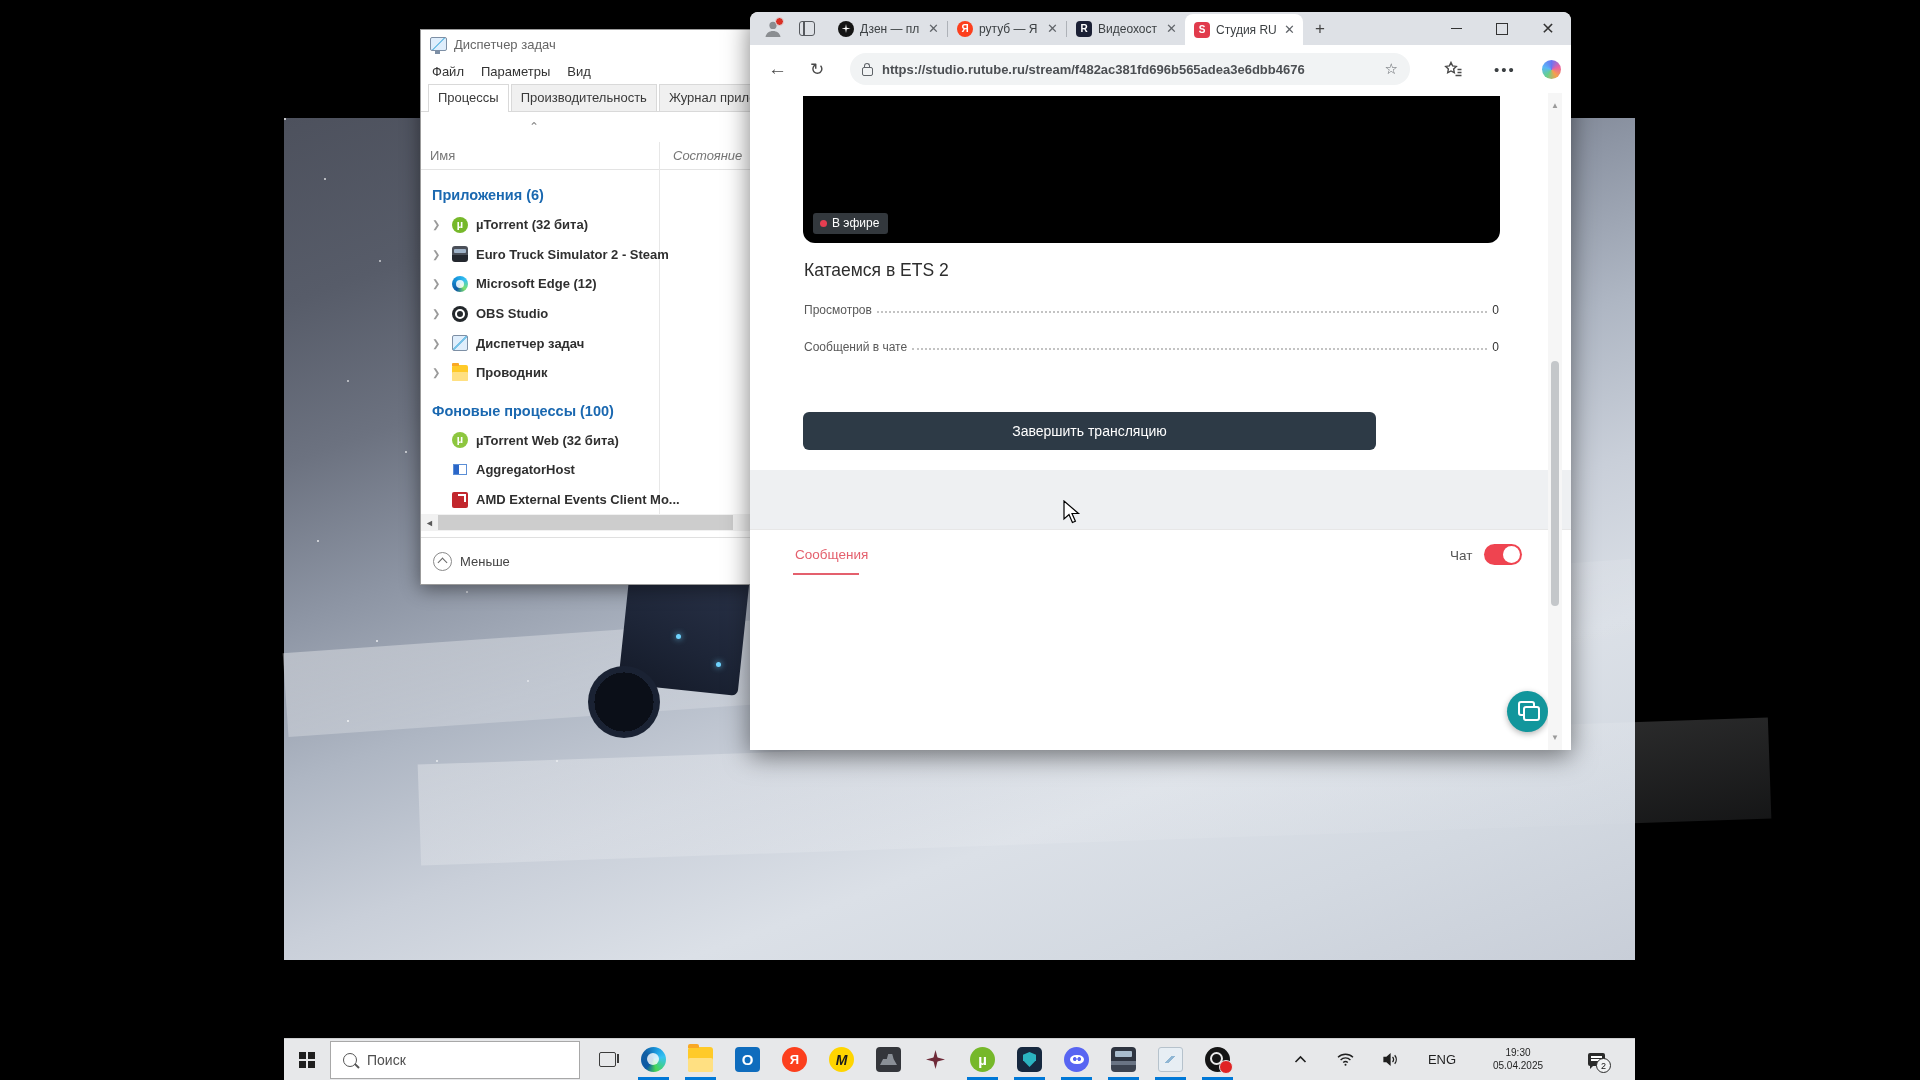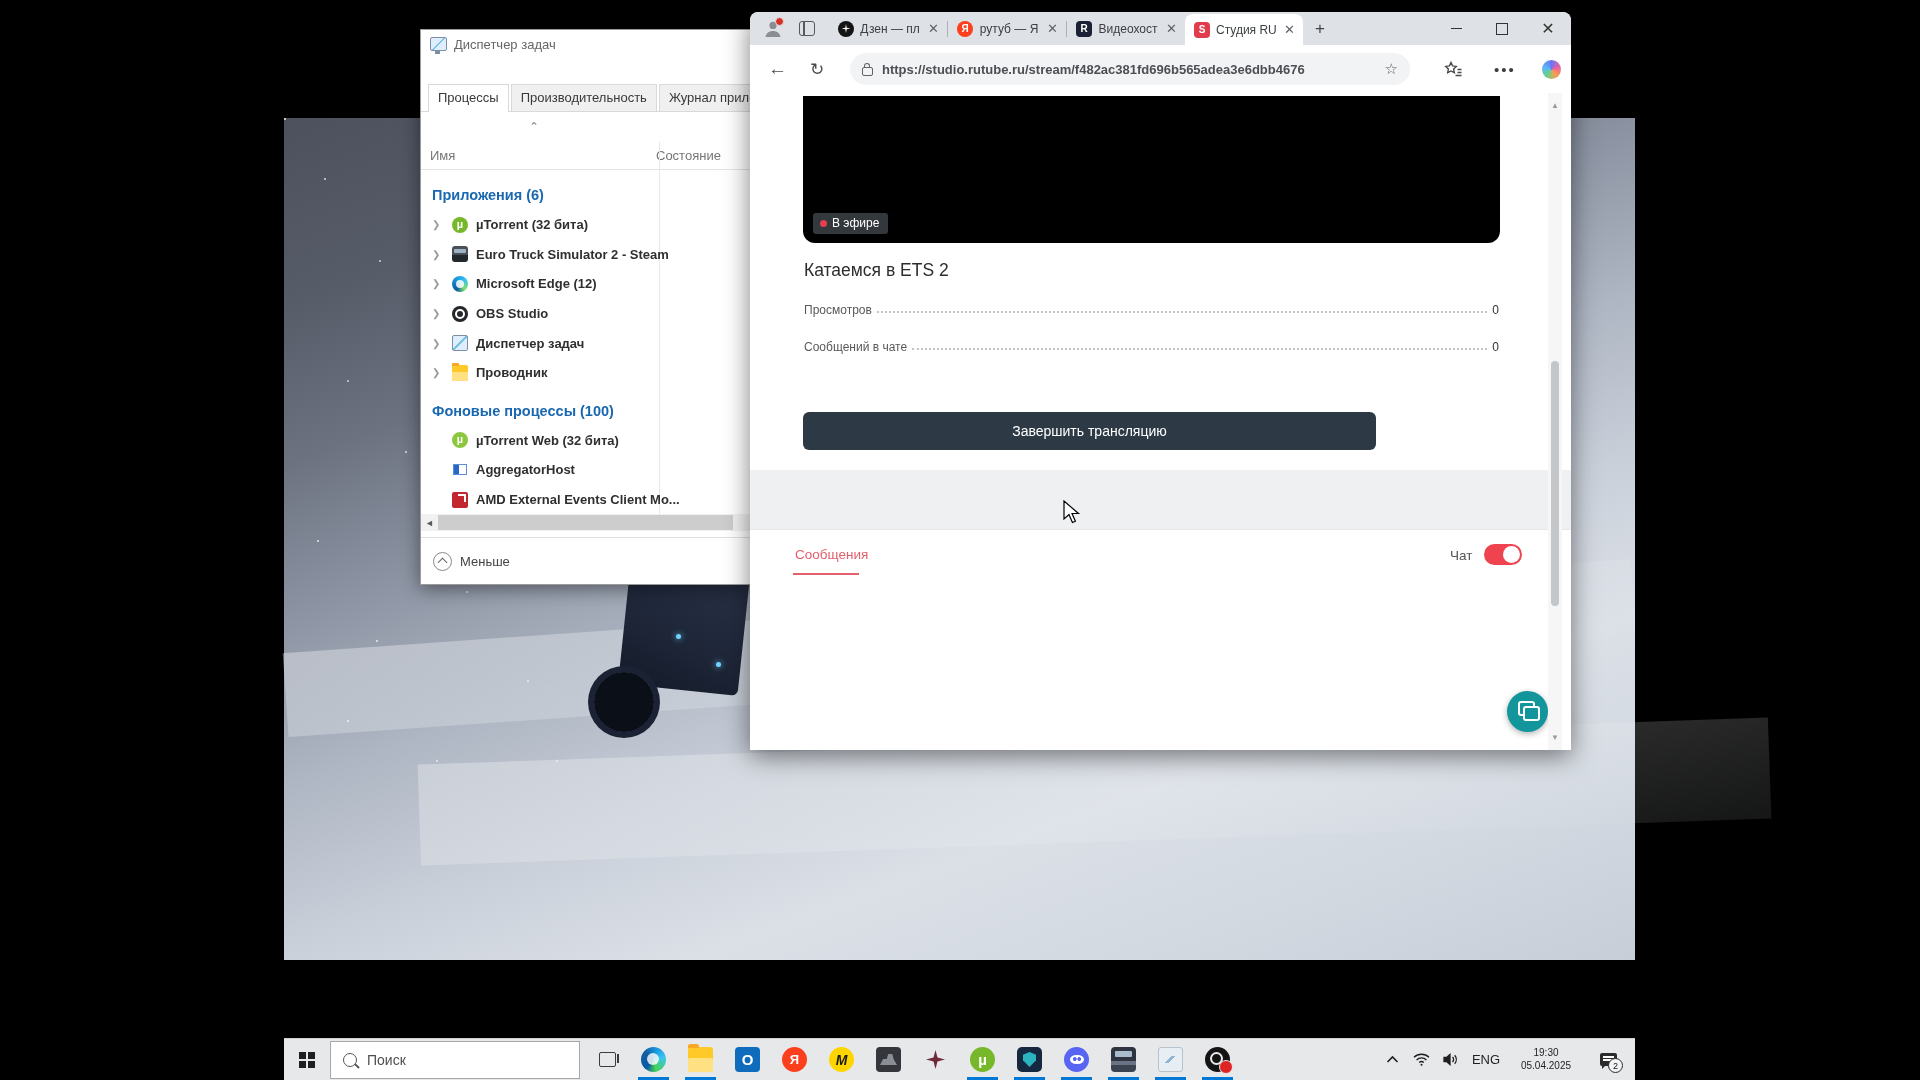--- a/index.html
+++ b/index.html
@@ -53,21 +53,21 @@
   .tm-menu{cursor:default;}
   #tm-tabs{position:absolute;left:0;top:54px;right:0;height:27px;display:flex;
     align-items:flex-end;padding-left:7px;border-bottom:1px solid #d9d9d9;background:#fff;}
   .tm-tab{padding:5px 9px 6px;color:#3a3a3a;background:#f0f0f0;border:1px solid #d9d9d9;
     border-bottom:none;margin-right:2px;white-space:nowrap;}
   .tm-tab.active{background:#fff;position:relative;top:1px;padding-bottom:7px;}
   #tm-sort{position:absolute;left:108px;top:90px;color:#8a8a8a;font-size:12px;}
   #tm-colheader{position:absolute;left:0;top:112px;right:0;height:27px;color:#767676;
     border-bottom:1px solid #e3e3e3;}
   #tm-col-name{position:absolute;left:9px;top:6px;}
-  #tm-col-status{position:absolute;left:235px;top:6px;}
+  #tm-col-status{position:absolute;left:252px;top:6px;font-style:italic;}
   #tm-colsep{position:absolute;left:238px;top:112px;width:1px;height:373px;background:#e7e7e7;}
   #tm-list{position:absolute;left:0;top:140px;right:0;height:344px;overflow:hidden;padding-top:10px;font-weight:bold;}
   .tm-group{height:30px;display:flex;align-items:center;padding-left:11px;color:#1a68b0;
     font-size:14.5px;}
   .tm-group.gap{margin-top:8px;}
   .tm-row{height:29.6px;display:flex;align-items:center;padding-left:11px;gap:8px;color:#2f2f2f;}
   .tm-chev{width:12px;color:#9a9a9a;font-size:10px;flex:none;}
   .tm-row.nochev{padding-left:31px;}
   .pic{width:16px;height:16px;display:inline-block;position:relative;flex:none;}
   .pic-utorrent{background:#76b82a;border-radius:50%;}
@@ -114,21 +114,21 @@
   .avatar{width:20px;height:20px;margin-left:13px;position:relative;flex:none;}
   .avatar svg{display:block;}
   .avatar .dot{position:absolute;right:-1px;top:-2px;width:7px;height:7px;border-radius:50%;
     background:#d93025;border:1px solid #dee1e6;}
   .wsicon{width:14px;height:13px;border:1.6px solid #56595e;border-radius:3px;margin-left:16px;
     position:relative;flex:none;}
   .wsicon::before{content:"";position:absolute;left:3px;top:0;bottom:0;width:1.6px;background:#56595e;}
   #btabs{display:flex;align-items:stretch;height:33px;margin-left:14px;}
   .btab{width:103px;display:flex;align-items:center;gap:6px;padding:0 6px 0 9px;position:relative;
     color:#3c4043;font-size:12px;}
-  .btab .lbl{flex:1;white-space:nowrap;overflow:hidden;text-align:center;}
+  .btab .lbl{flex:1;white-space:nowrap;overflow:hidden;}
   .btab .cls{color:#5f6368;font-size:13px;flex:none;padding:0 2px;}
   .btab.active{background:#fff;border-radius:8px 8px 0 0;margin-top:2px;}
   .tabdiv{width:1px;height:16px;background:#aeb2b8;align-self:center;}
   .fav{width:16px;height:16px;flex:none;position:relative;border-radius:50%;
     display:flex;align-items:center;justify-content:center;color:#fff;font-size:10px;font-weight:bold;}
   .fav-dzen{background:#141414;}
   .fav-dzen::after{content:"";width:9px;height:9px;background:#fff;
     clip-path:polygon(50% 0,58% 42%,100% 50%,58% 58%,50% 100%,42% 58%,0 50%,42% 42%);}
   .fav-yandex{background:#fc3f1d;}
   .fav-rutube{background:#1b2035;border-radius:4px;}
@@ -248,21 +248,21 @@
   .tbic-ets2::after{content:"";position:absolute;left:4px;top:4px;right:4px;height:6px;
     background:#a9bccd;border-radius:1px;}
   .tbic-task-manager{border:1px solid #b6c2cc;background:#e7eef4;border-radius:3px;box-sizing:border-box;}
   .tbic-task-manager::after{content:"";position:absolute;left:3px;top:8px;width:16px;height:7px;
     background:linear-gradient(135deg,transparent 42%,#8fb6d4 42% 58%,transparent 58%);}
   .tbic-obs-recording{background:#141414;border-radius:50%;}
   .tbic-obs-recording::before{content:"";position:absolute;left:5px;top:5px;width:9px;height:9px;
     border:2.4px solid #e9e9e9;border-radius:50%;}
   .tbic-obs-recording::after{content:"";position:absolute;right:-3px;bottom:-2px;width:12px;height:12px;
     border-radius:50%;background:#e02424;border:1.5px solid #e7e8ea;}
-  #tray{margin-left:auto;display:flex;align-items:center;height:100%;padding-right:6px;gap:4px;}
+  #tray{margin-left:auto;display:flex;align-items:center;height:100%;padding-right:18px;gap:20px;}
   .trayitem{display:flex;align-items:center;justify-content:center;height:100%;color:#1f1f1f;}
   #tray-chevron,#tray-wifi,#tray-vol{width:25px;}
   #tray-lang{width:38px;font-size:13px;}
   #tray-clock{width:74px;flex-direction:column;font-size:10px;line-height:1.25;text-align:center;}
   #tray-notif{width:42px;position:relative;}
   .notifbox{width:17px;height:13px;background:#2b2b2b;border-radius:2px;position:relative;}
   .notifbox::before{content:"";position:absolute;left:3px;top:3px;width:11px;height:1.5px;
     background:#fff;box-shadow:0 3px 0 #fff;}
   .notifbox::after{content:"";position:absolute;left:2px;bottom:-3px;width:0;height:0;
     border-left:4px solid #2b2b2b;border-bottom:4px solid transparent;}
@@ -283,20 +283,25 @@
     <div class="light1"></div>
       <div class="light2"></div>
   </div>
 </div>
 
 <div id="taskmgr" class="abs">
   <div id="tm-titlebar">
     <span class="tm-appicon"></span>
     <span>Диспетчер задач</span>
   </div>
+  <div id="tm-menubar">
+      <span class="tm-menu">Файл</span>
+      <span class="tm-menu">Параметры</span>
+      <span class="tm-menu">Вид</span>
+    </div>
   <div id="tm-tabs">
       <div class="tm-tab active">Процессы</div>
       <div class="tm-tab">Производительность</div>
       <div class="tm-tab">Журнал приложен</div>
     </div>
   <div id="tm-sort">⌃</div>
   <div id="tm-colheader">
     <span id="tm-col-name">Имя</span>
     <span id="tm-col-status">Состояние</span>
   </div>

